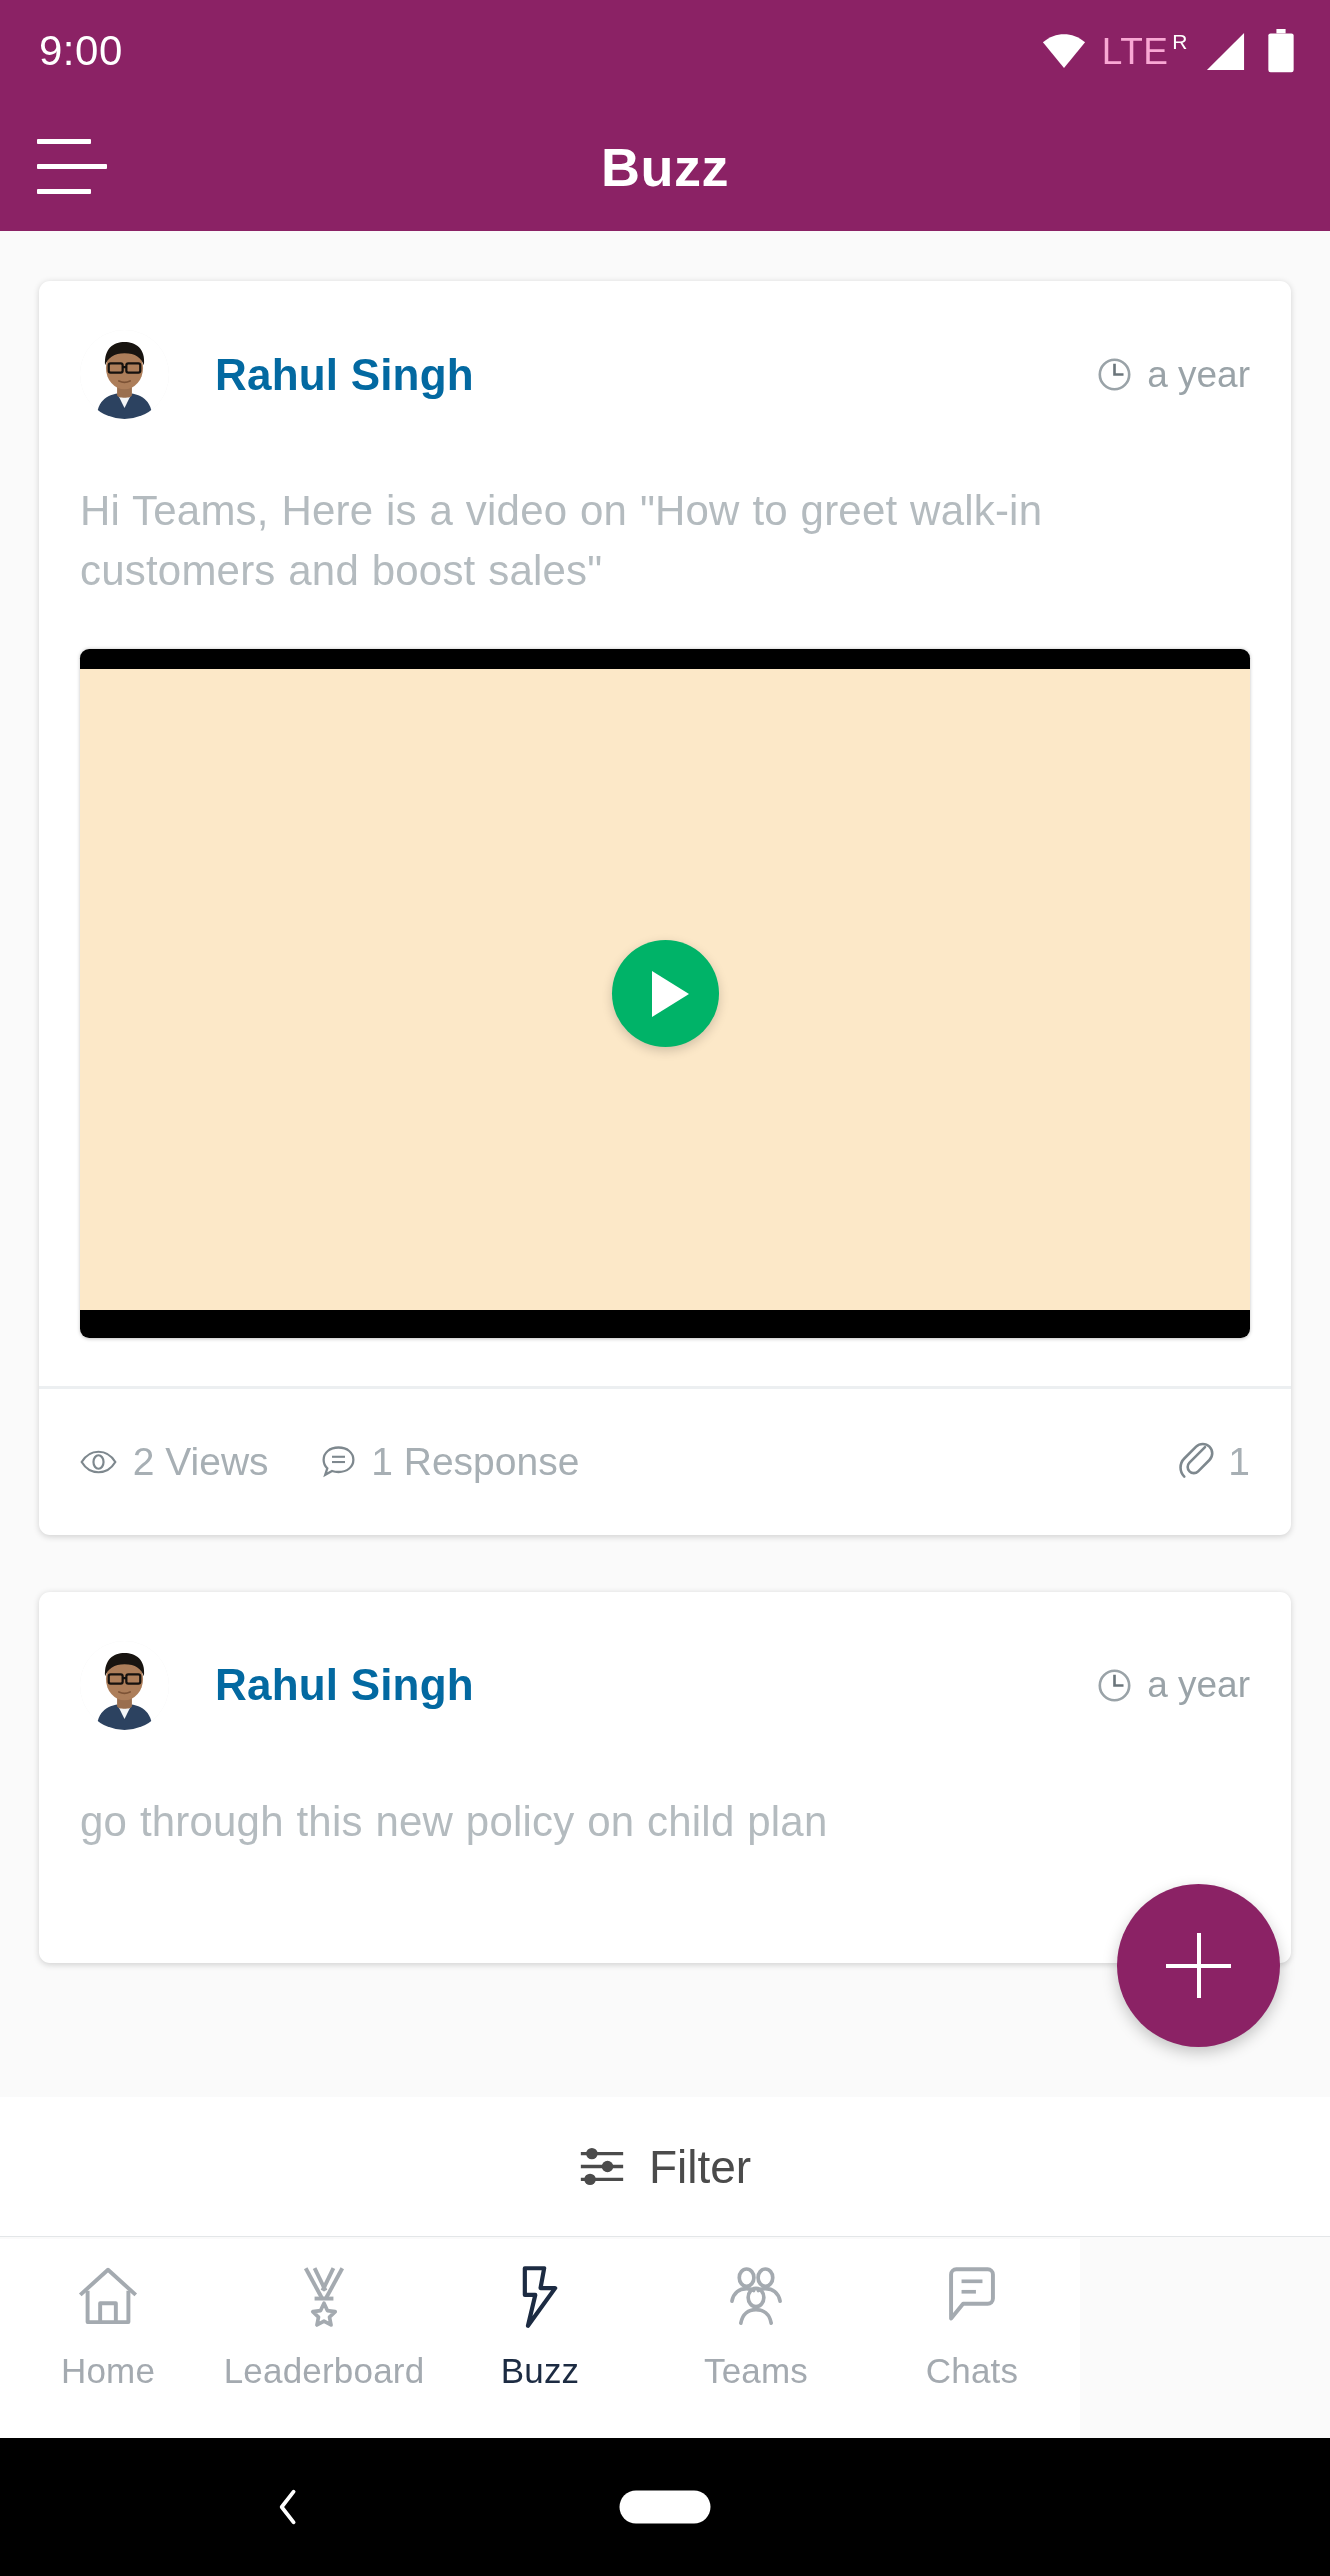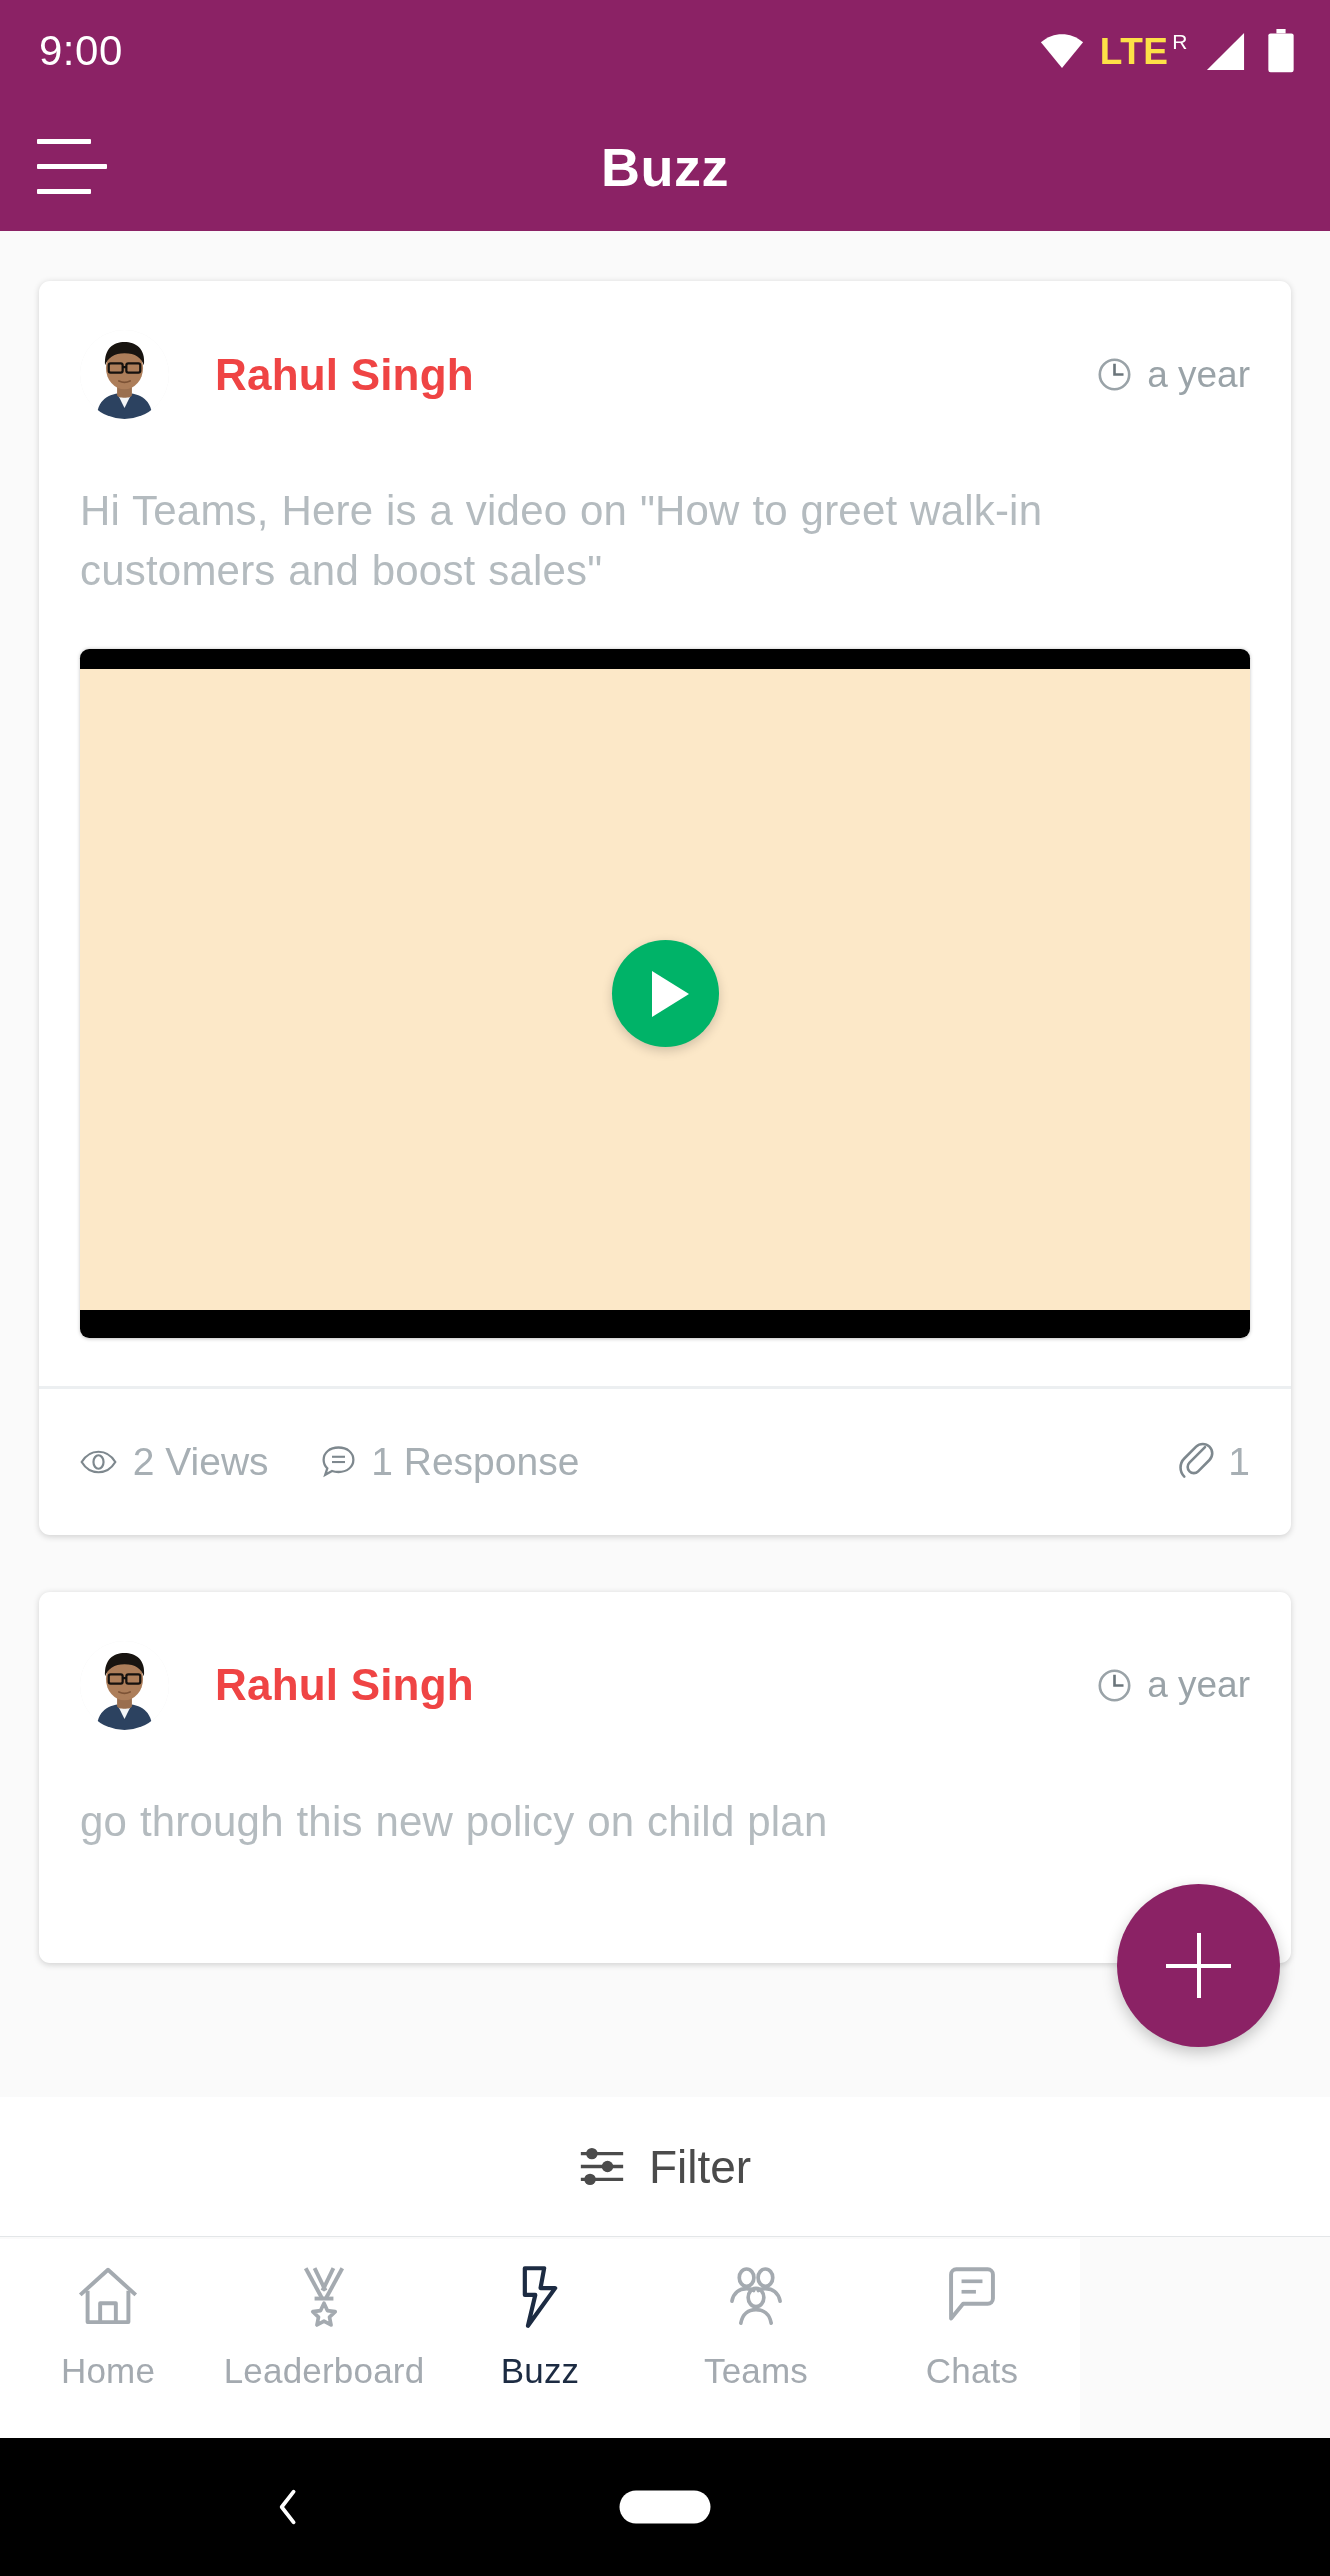--- a/index.html
+++ b/index.html
@@ -28,21 +28,21 @@
     color:#ffffff; font-size:42px; font-weight:400;
     letter-spacing:0.5px;
   }
   .status-right {
     margin-left:auto;
     display:flex; align-items:center; gap:15.7px;
   }
   .ic-wifi { width:44px; height:37px; display:block; }
   .lte-group { display:flex; align-items:flex-start; }
   .lte-text {
-    color:#fde047; font-size:37px; line-height:37px; font-weight:700;
+    color:#f9a8d4; font-size:37px; line-height:37px; font-weight:400;
     letter-spacing:0.5px;
   }
   .lte-r {
     color:#fff; font-size:21px; line-height:21px; font-weight:400;
     margin-left:3.7px; margin-top:-1.8px;
   }
   .ic-signal { width:41px; height:39px; display:block; margin-left:1.8px;}
   .ic-battery { width:28px; height:44px; display:block; margin-left:5.5px;}
 
   
@@ -94,21 +94,21 @@
   }
   .avatar {
     width:89px; height:89px; border-radius:50%;
     overflow:hidden; flex:none;
     background:#f2f2f2;
     position:relative;
   }
   .avatar svg { display:block; width:89px; height:89px; }
   .post-author {
     margin-left:46px;
-    font-size:44px; font-weight:bold; color:#ef4444;
+    font-size:44px; font-weight:bold; color:#0369a1;
     letter-spacing:0.2px;
   }
   .post-time {
     margin-left:auto;
     display:flex; align-items:center; gap:14.8px;
   }
   .ic-clock { width:35px; height:35px; display:block; }
   .post-time-text { font-size:37px; color:#9aa3a8; }
 
   .post-body {

